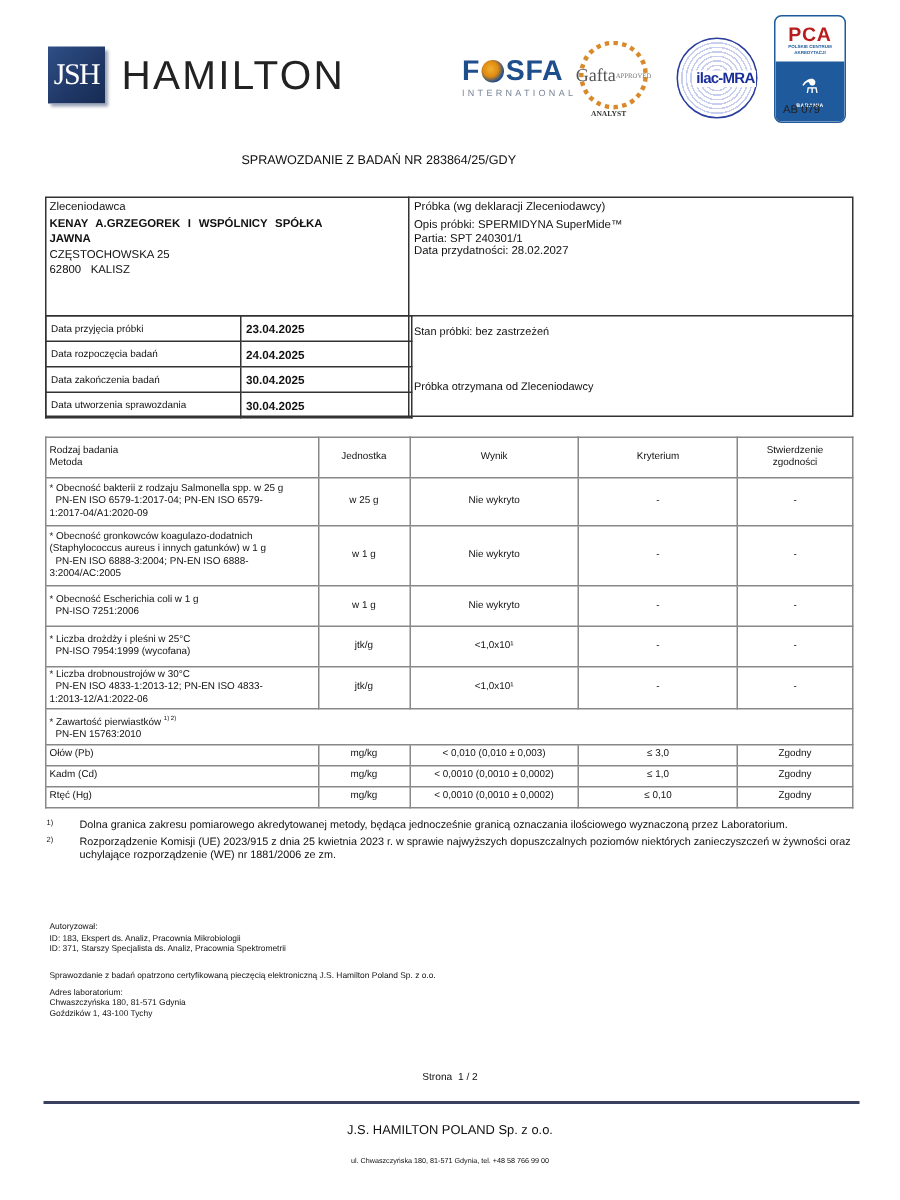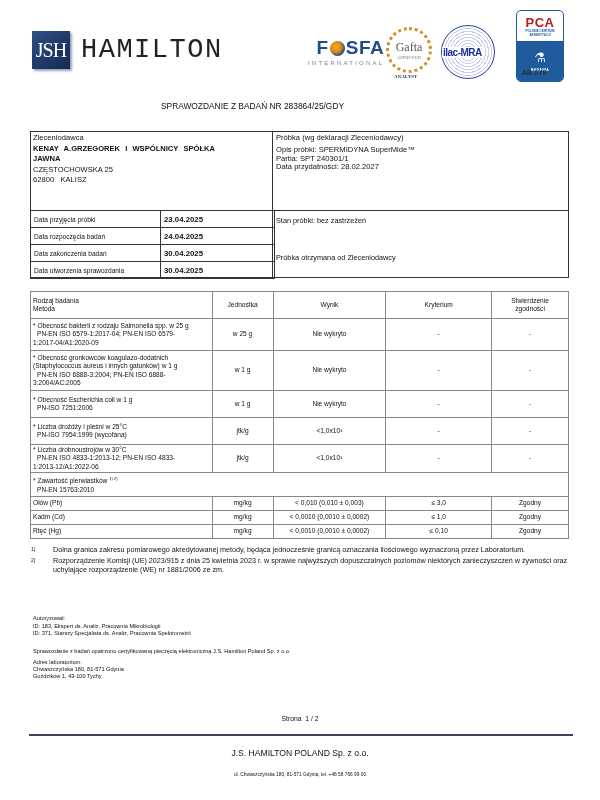--- a/index.html
+++ b/index.html
@@ -6,37 +6,37 @@
   html, body { width: 600px; height: 800px; background: #ffffff; overflow: hidden; }
   body { font-family: "Liberation Sans", sans-serif; color: #111; position: relative; }
 
   .abs { position: absolute; }
 
   
   .hamilton-logo { left: 32px; top: 31px; display: flex; align-items: center; }
   .jsh-box { width: 38px; height: 38px; background: linear-gradient(135deg, #2f4f86 0%, #1f3766 60%, #172b52 100%);
     box-shadow: 2px 2px 2px #9aa3b5; display: flex; align-items: center; justify-content: center;
     color: #fff; font-family: "Liberation Serif", serif; font-size: 20px; letter-spacing: -1px; }
-  .hamilton-text { margin-left: 11px; font-family: Liberation Mono, monospace; font-size: 27px; color: #222;
+  .hamilton-text { margin-left: 11px; font-family: Liberation Sans, sans-serif; font-size: 27px; color: #222;
     letter-spacing: 1.5px; text-align: right; }
 
-  .fosfa { left: 308px; top: 37px; text-align: right; }
+  .fosfa { left: 308px; top: 37px; }
   .fosfa-main { font-family: "Liberation Sans", sans-serif; font-weight: bold; font-size: 19px; color: #1e4e8c; letter-spacing: 0.5px; }
   .fosfa-main .globe { display: inline-block; width: 15px; height: 15px; border-radius: 50%; background: radial-gradient(circle at 40% 40%, #f0b030 0%, #e08a10 40%, #1e4e8c 70%); vertical-align: -2px; margin: 0 1px; }
   .fosfa-sub { font-size: 6px; color: #7a8698; letter-spacing: 2.2px; margin-top: 1px; }
 
   .gafta { left: 386px; top: 27px; width: 46px; height: 46px; border-radius: 50%;
-    border: 3px dotted #d88a2a; display: flex; flex-direction: column; align-items: center; justify-content: center; }
+    border: 3px dotted #d88a2a; display: flex; flex-direction: row; align-items: center; justify-content: center; }
   .gafta-name { font-family: "Liberation Serif", serif; font-size: 12px; color: #555; }
   .gafta-approved { font-family: "Liberation Serif", serif; font-size: 4.5px; color: #777; }
   .gafta-analyst { left: 394px; top: 74px; font-family: "Liberation Serif", serif; font-size: 5px; font-weight: bold; color: #333; }
 
-  .ilac { left: 441px; top: 25px; width: 54px; height: 54px; border-radius: 50%;
+  .ilac { left: 451px; top: 25px; width: 54px; height: 54px; border-radius: 50%;
     border: 1px solid #2a3d9c; background: repeating-radial-gradient(circle, #fff 0 2px, #c8cfee 2px 3px);
-    display: flex; align-items: center; justify-content: flex-start; }
+    display: flex; align-items: center; justify-content: flex-end; }
   .ilac-text { font-size: 10px; font-weight: bold; color: #1a2e9a; background: #fff; padding: 0 1px; letter-spacing: -0.5px; }
 
   .pca { left: 516px; top: 10px; width: 48px; height: 72px; border: 1.5px solid #1e5a9c; border-radius: 5px; overflow: hidden; background: #fff; }
   .pca-top { height: 30px; display: flex; flex-direction: column; align-items: center; justify-content: center; }
   .pca-name { font-size: 13px; font-weight: bold; color: #b91c1c; letter-spacing: 0.5px; }
   .pca-sub { font-size: 3px; color: #1e5a9c; text-align: center; line-height: 3.5px; font-weight: bold; }
   .pca-bottom { height: 40px; background: #1e5a9c; display: flex; flex-direction: column; align-items: center; justify-content: center; color: #fff; }
   .pca-flask { font-size: 13px; line-height: 14px; }
   .pca-badania { font-size: 3.5px; font-weight: bold; letter-spacing: 0.3px; margin-top: 3px; }
   .pca-code { left: 522px; top: 68px; font-size: 7.5px; color: #222; }

